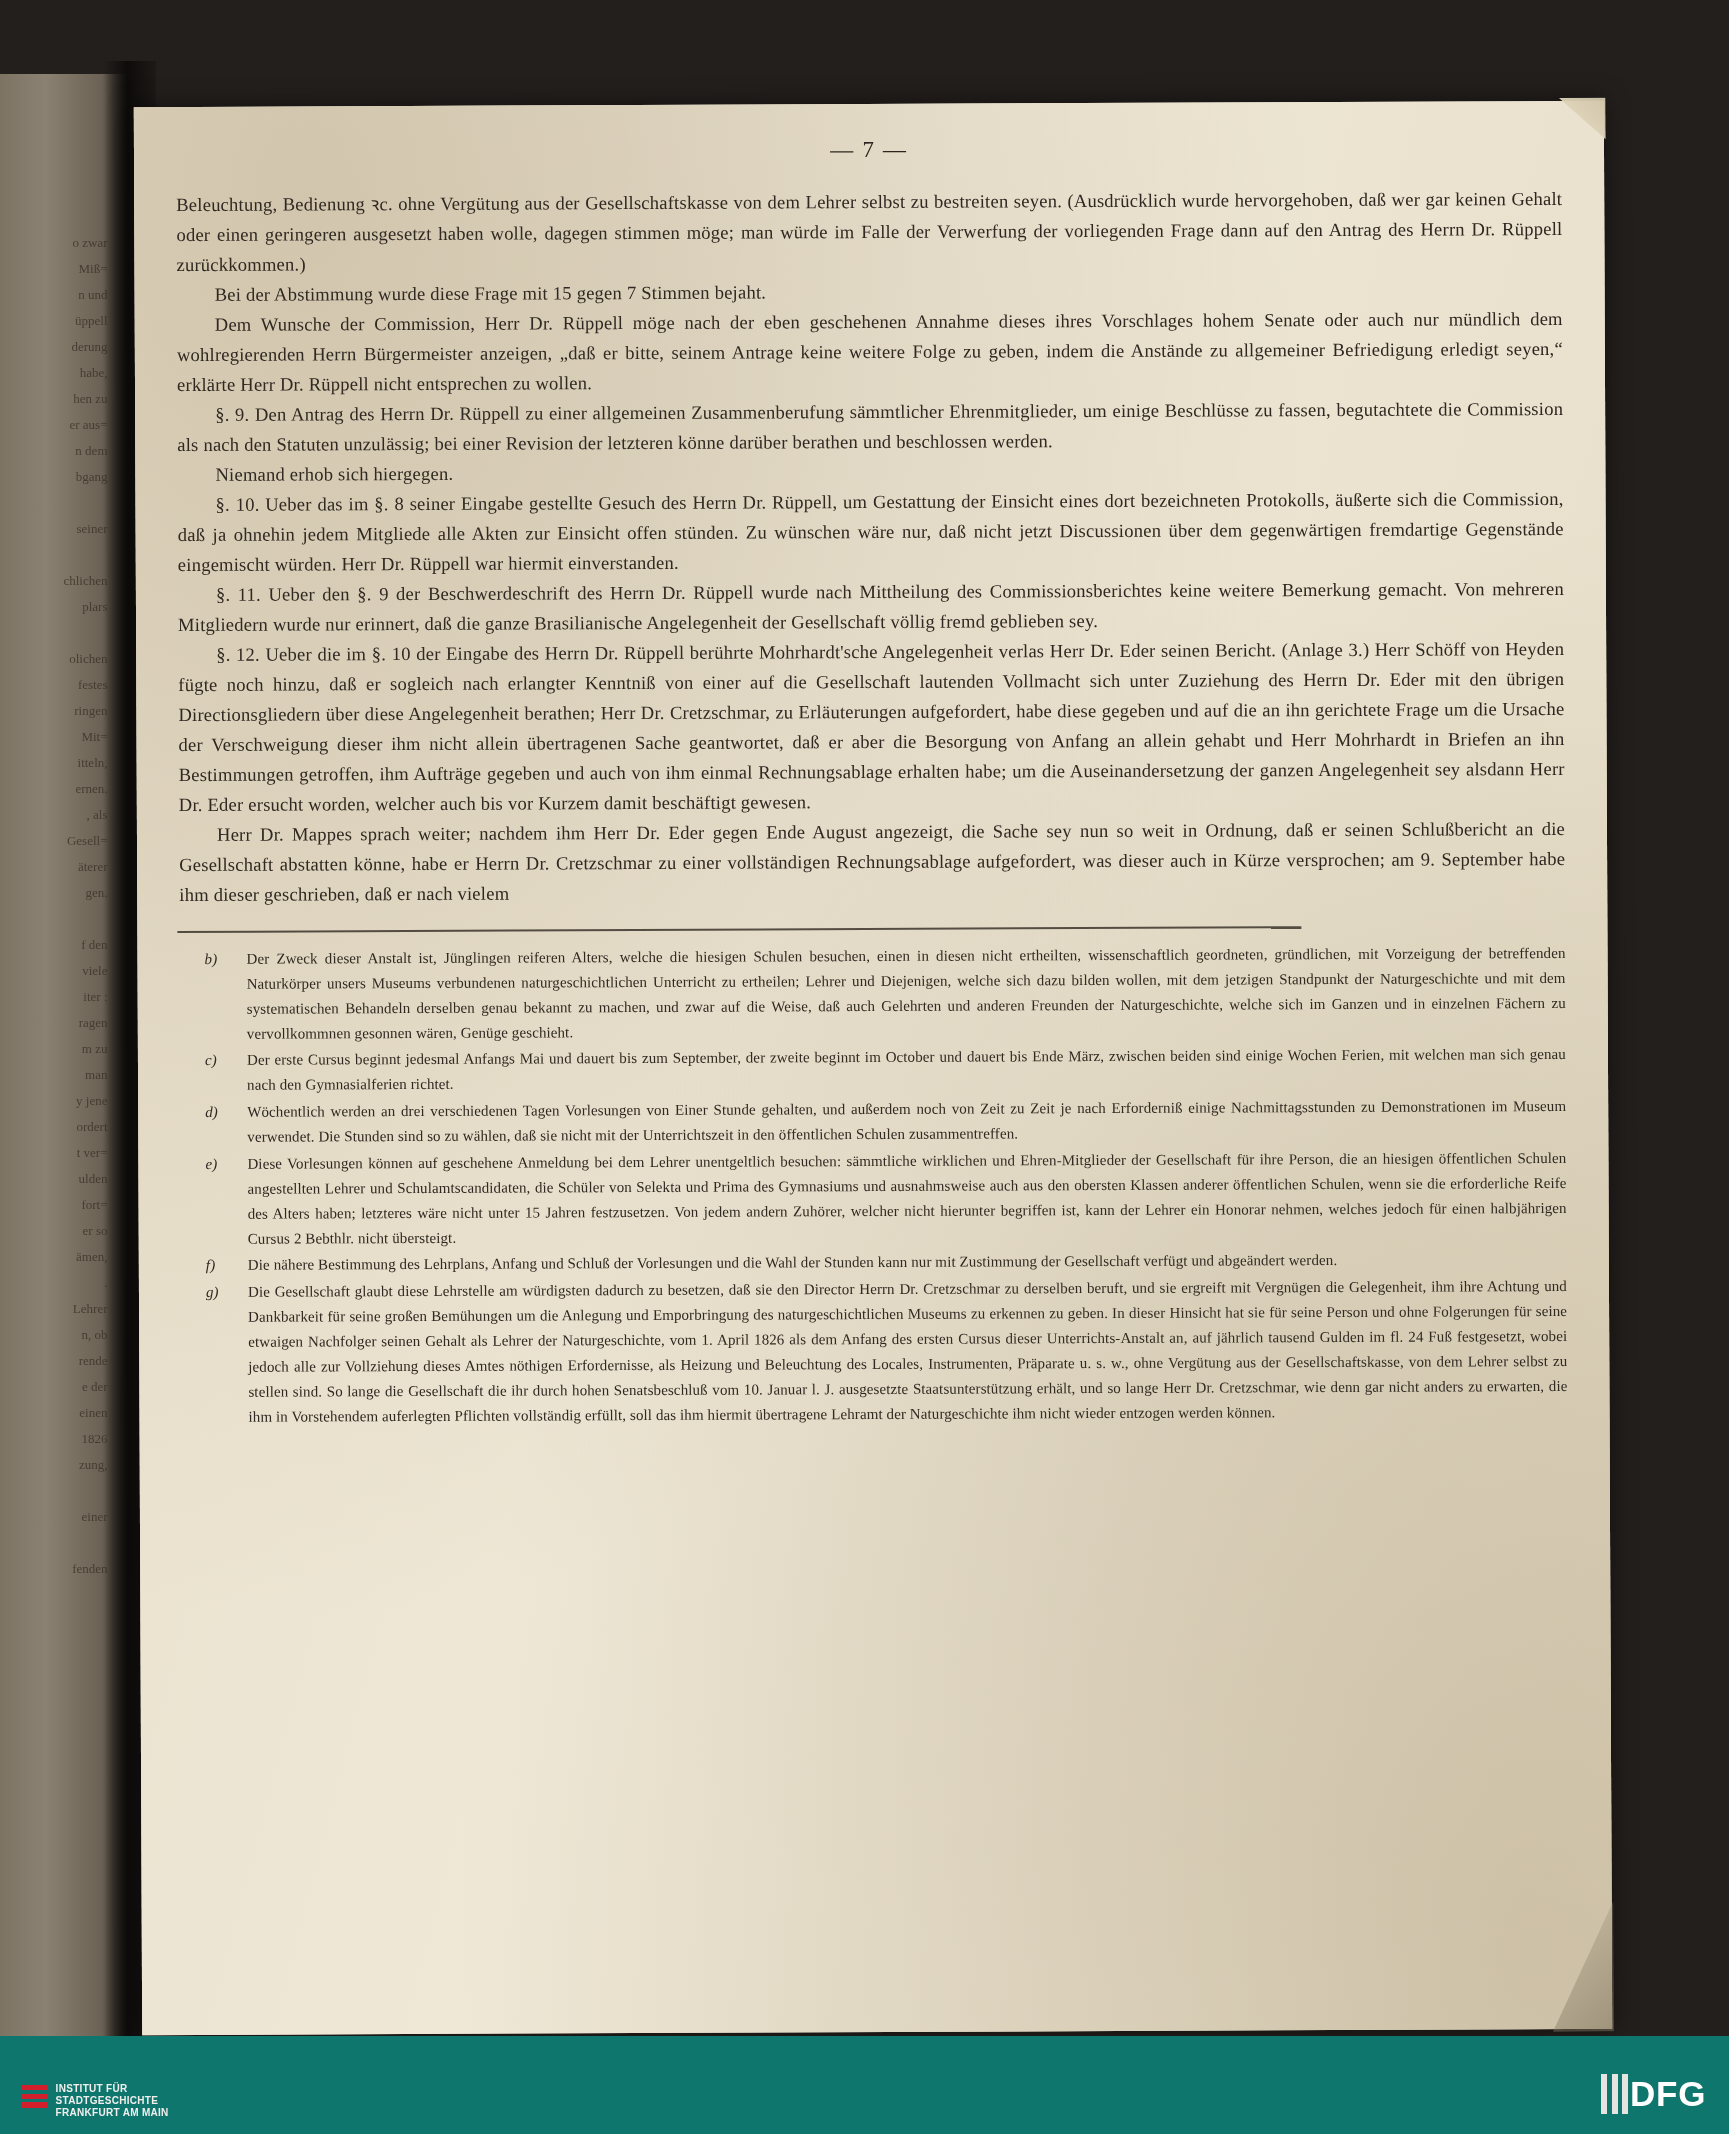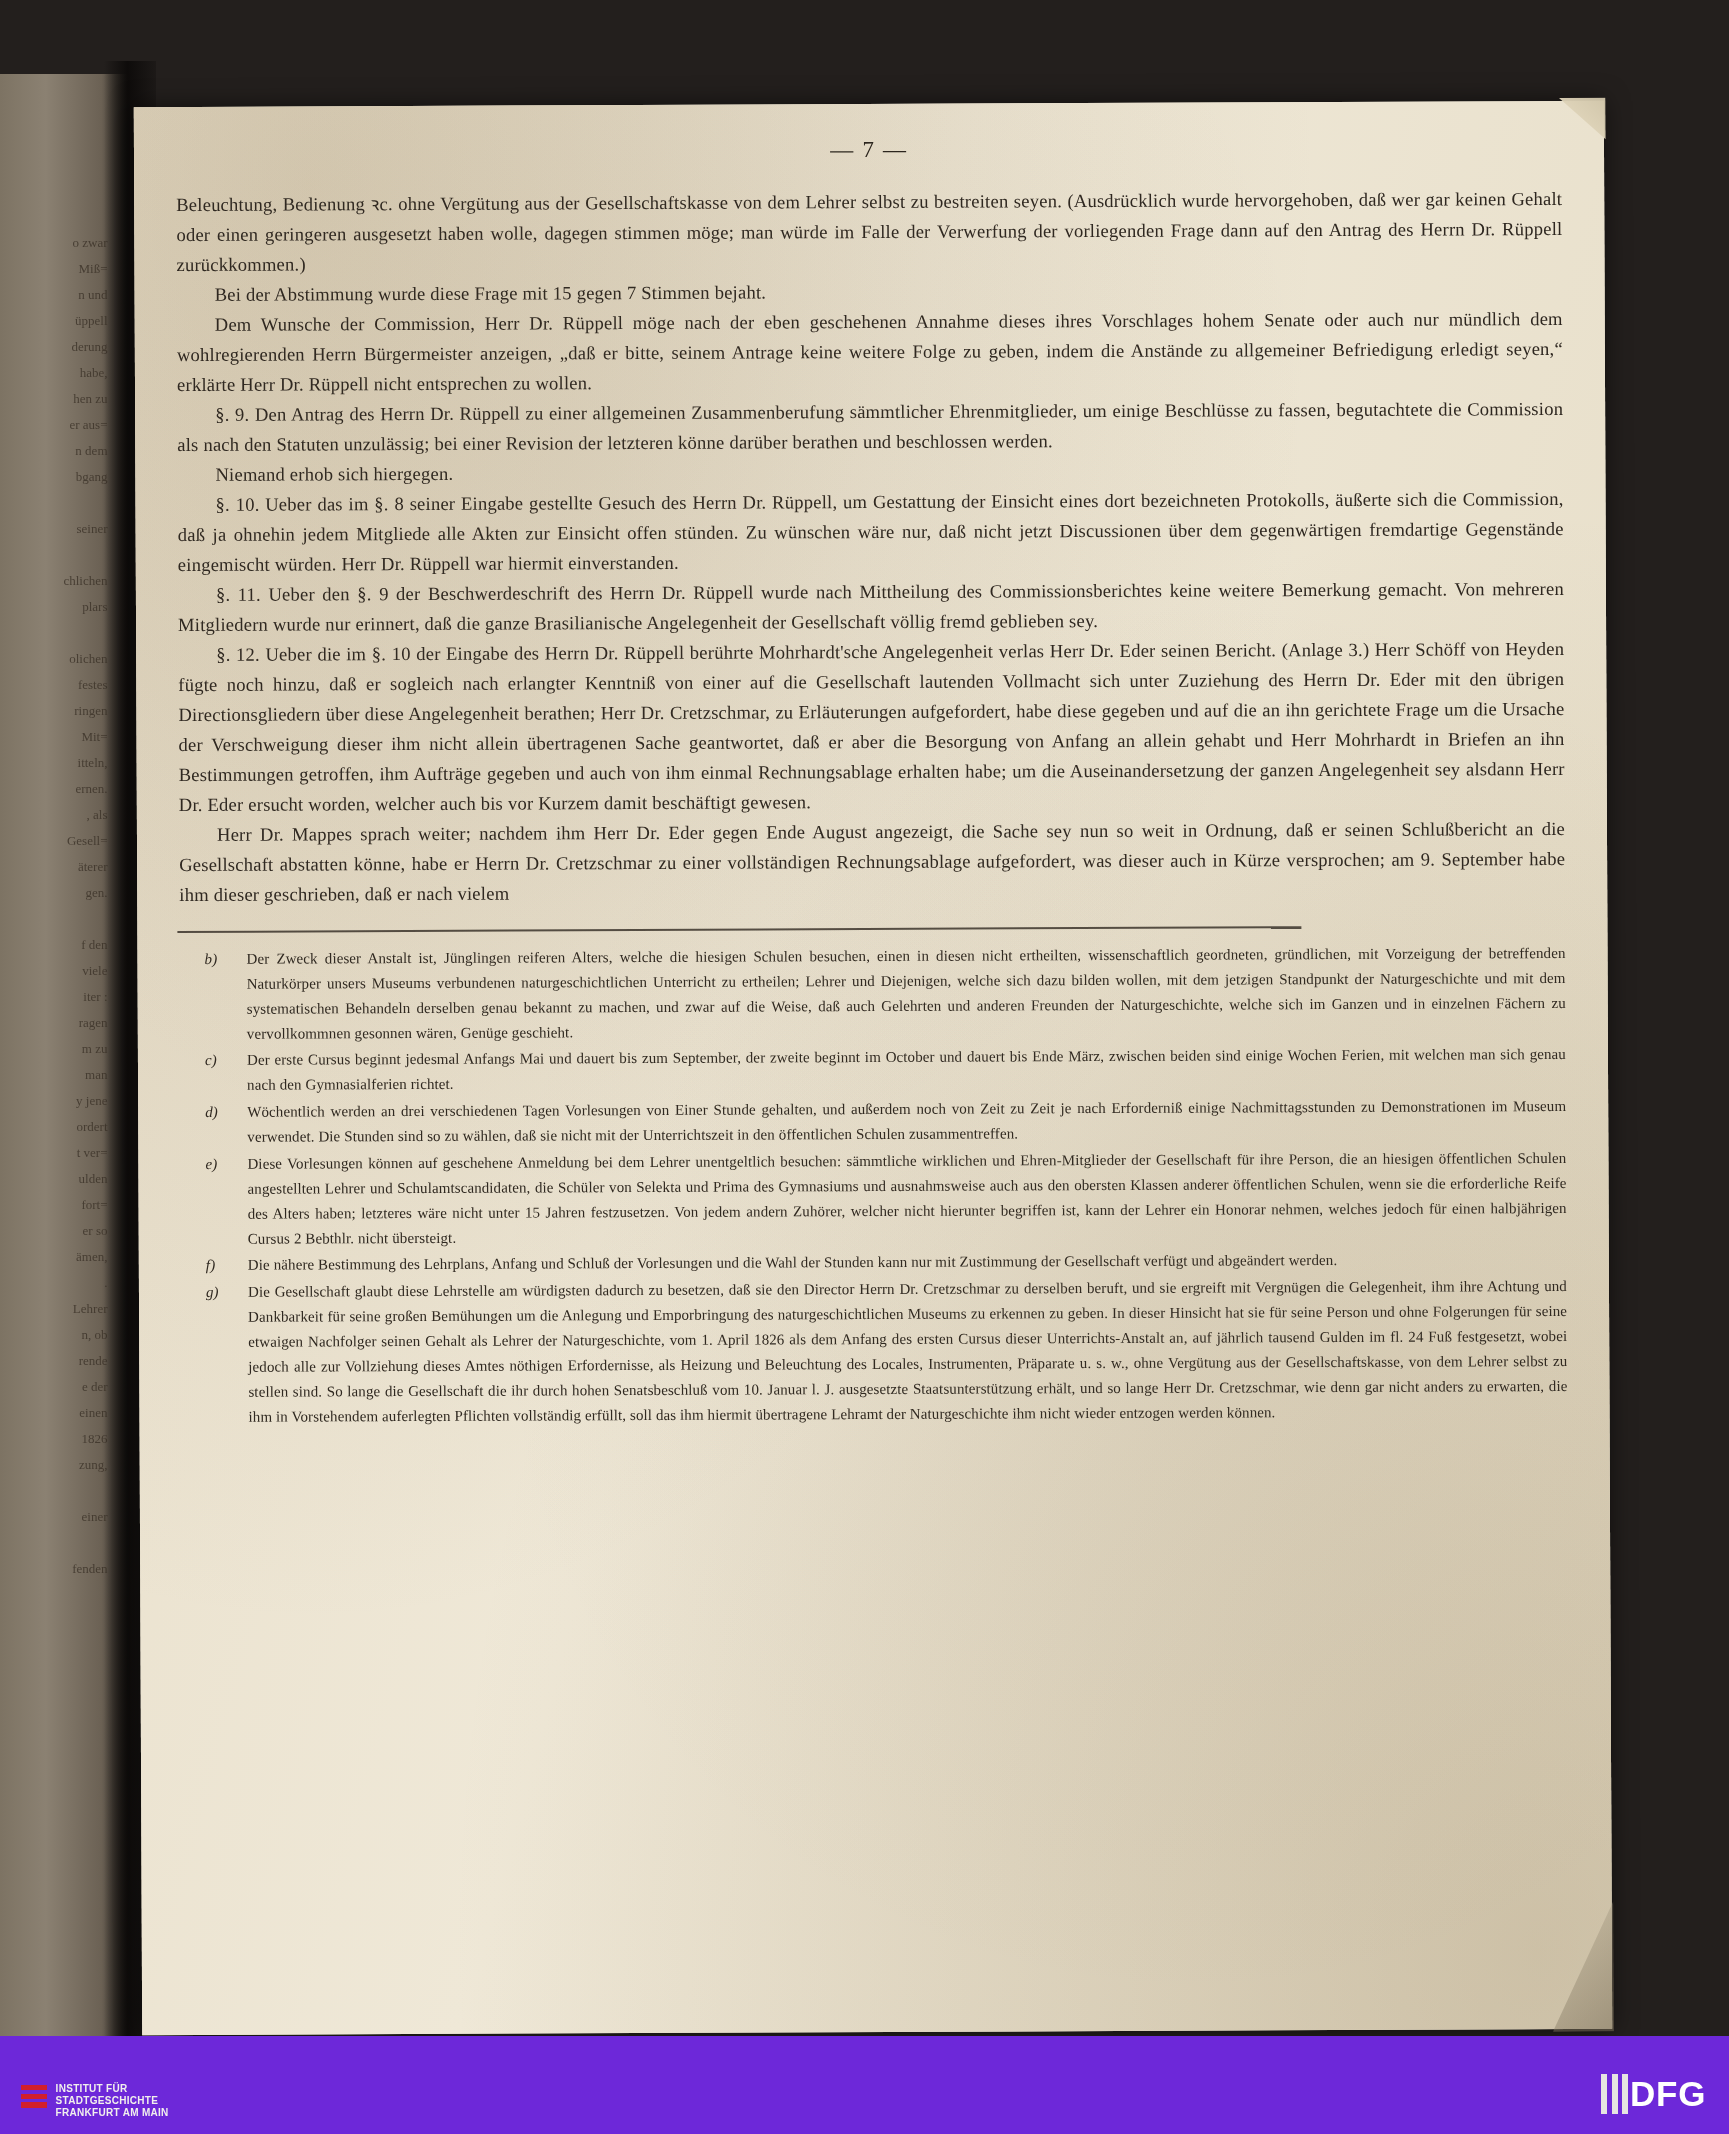--- a/index.html
+++ b/index.html
@@ -145,21 +145,21 @@
   }
   .note-body { flex: 1 1 auto; }
 
   
   .caption-bar {
     position: absolute;
     left: 0;
     bottom: 0;
     width: 1729px;
     height: 99px;
-    background: #6d28d9;
+    background: #0f766e;
     display: flex;
     align-items: center;
     justify-content: center;
   }
   .caption-text {
     color: #e9e6e2;
     font-family: "Liberation Sans", sans-serif;
     font-size: 22.5px;
     letter-spacing: 0.2px;
   }

